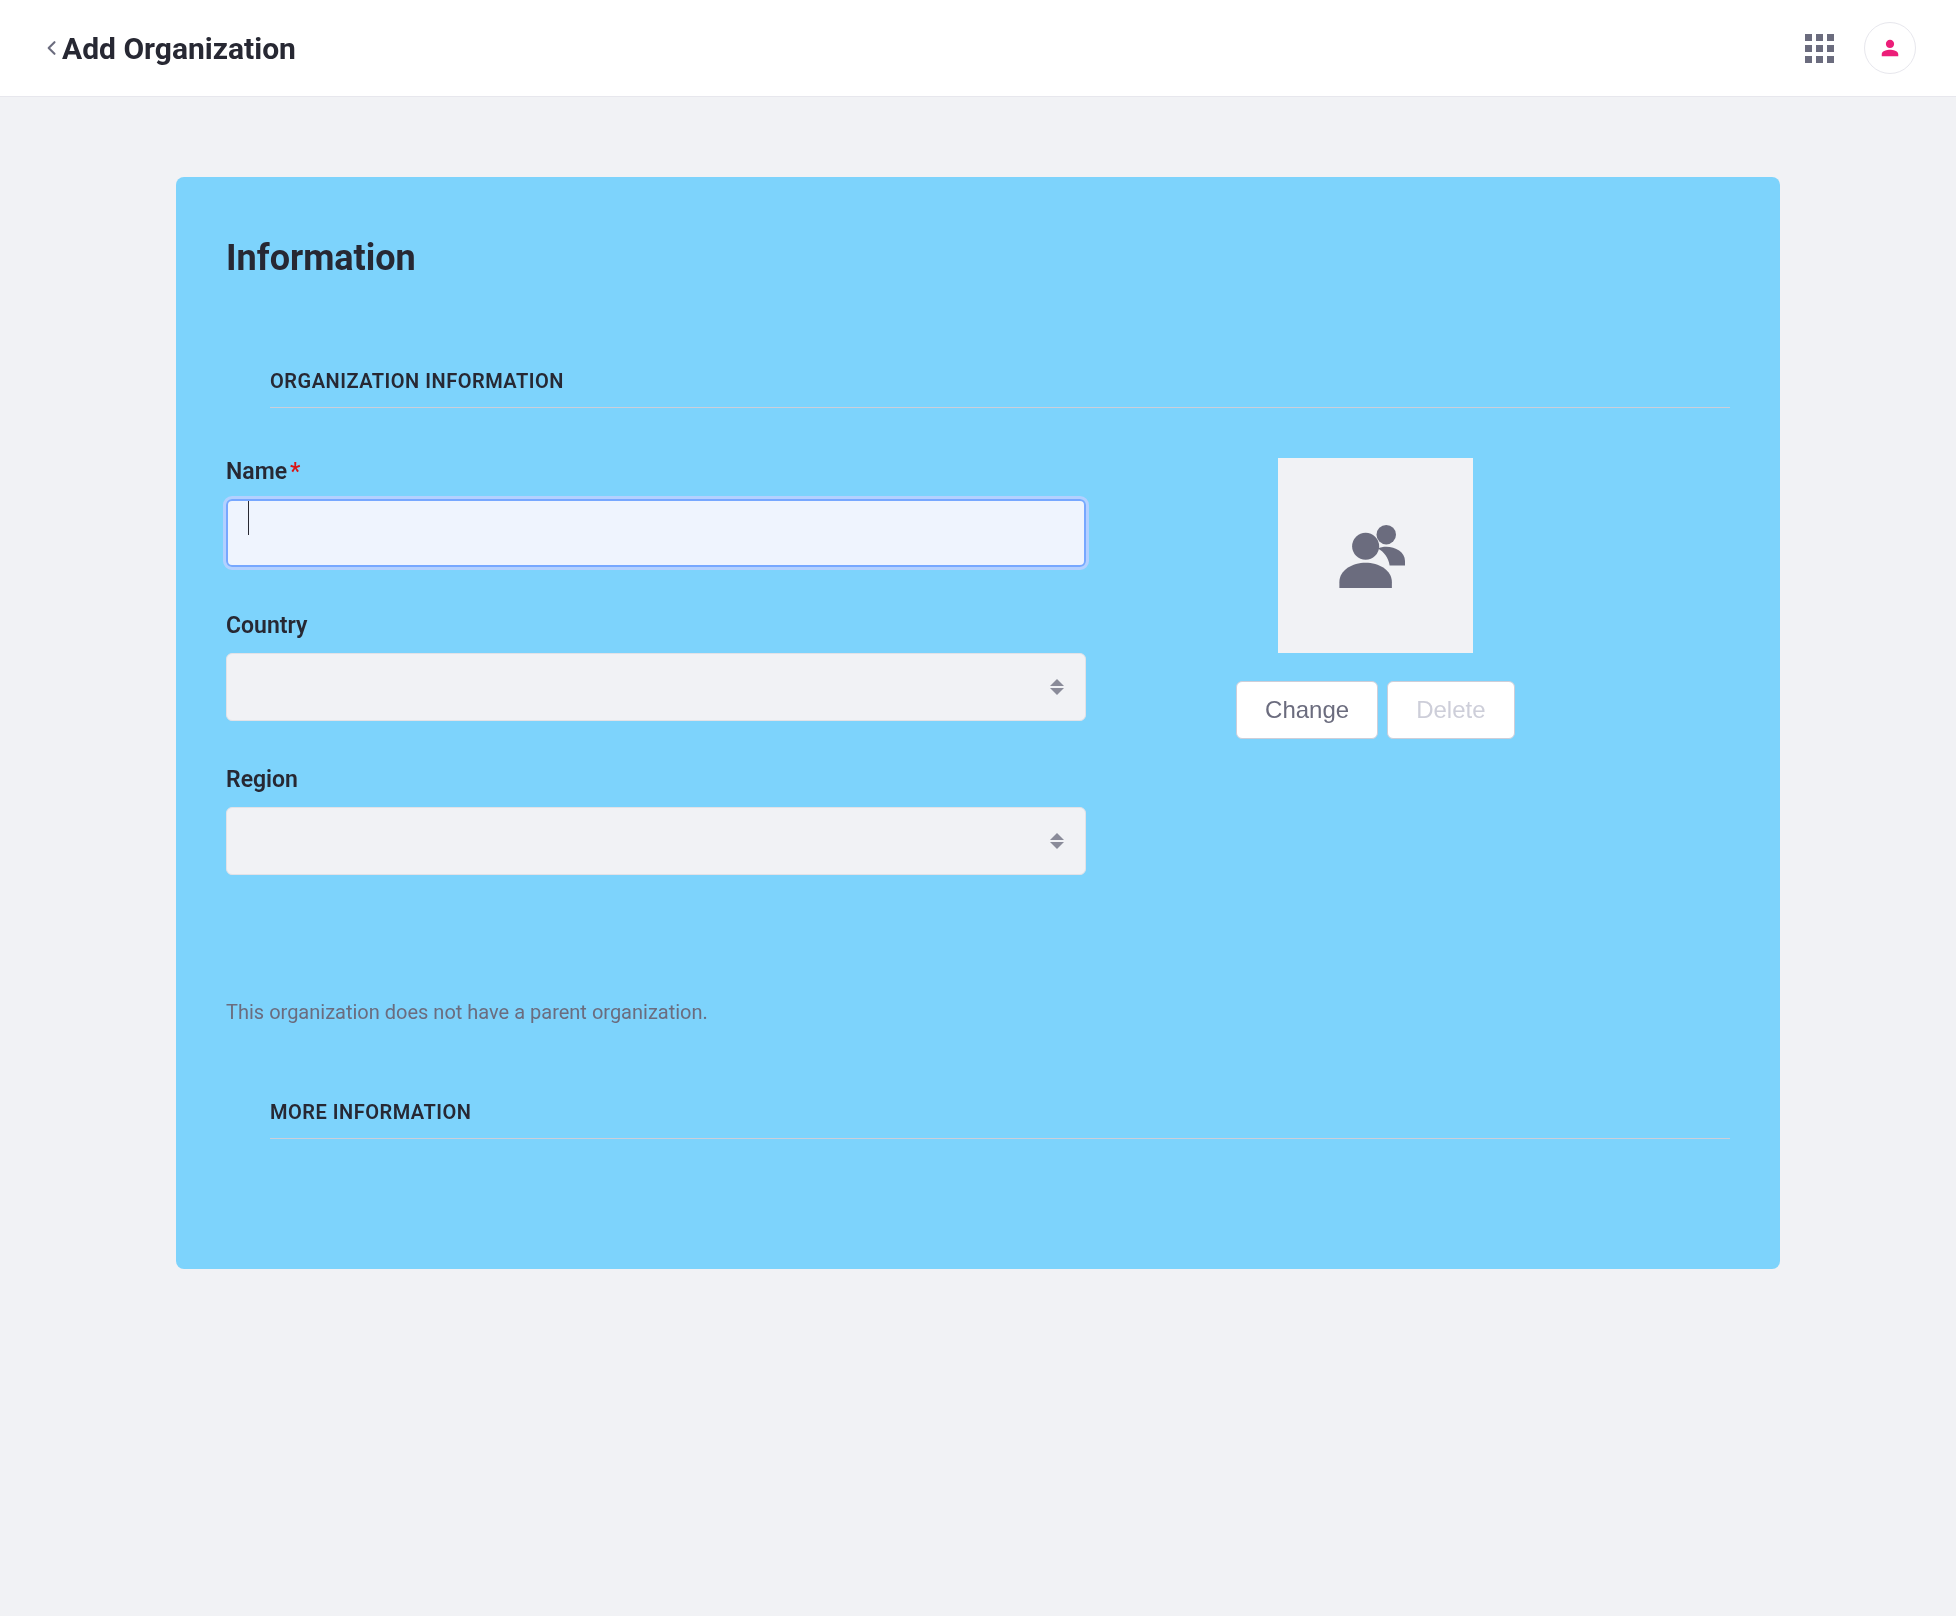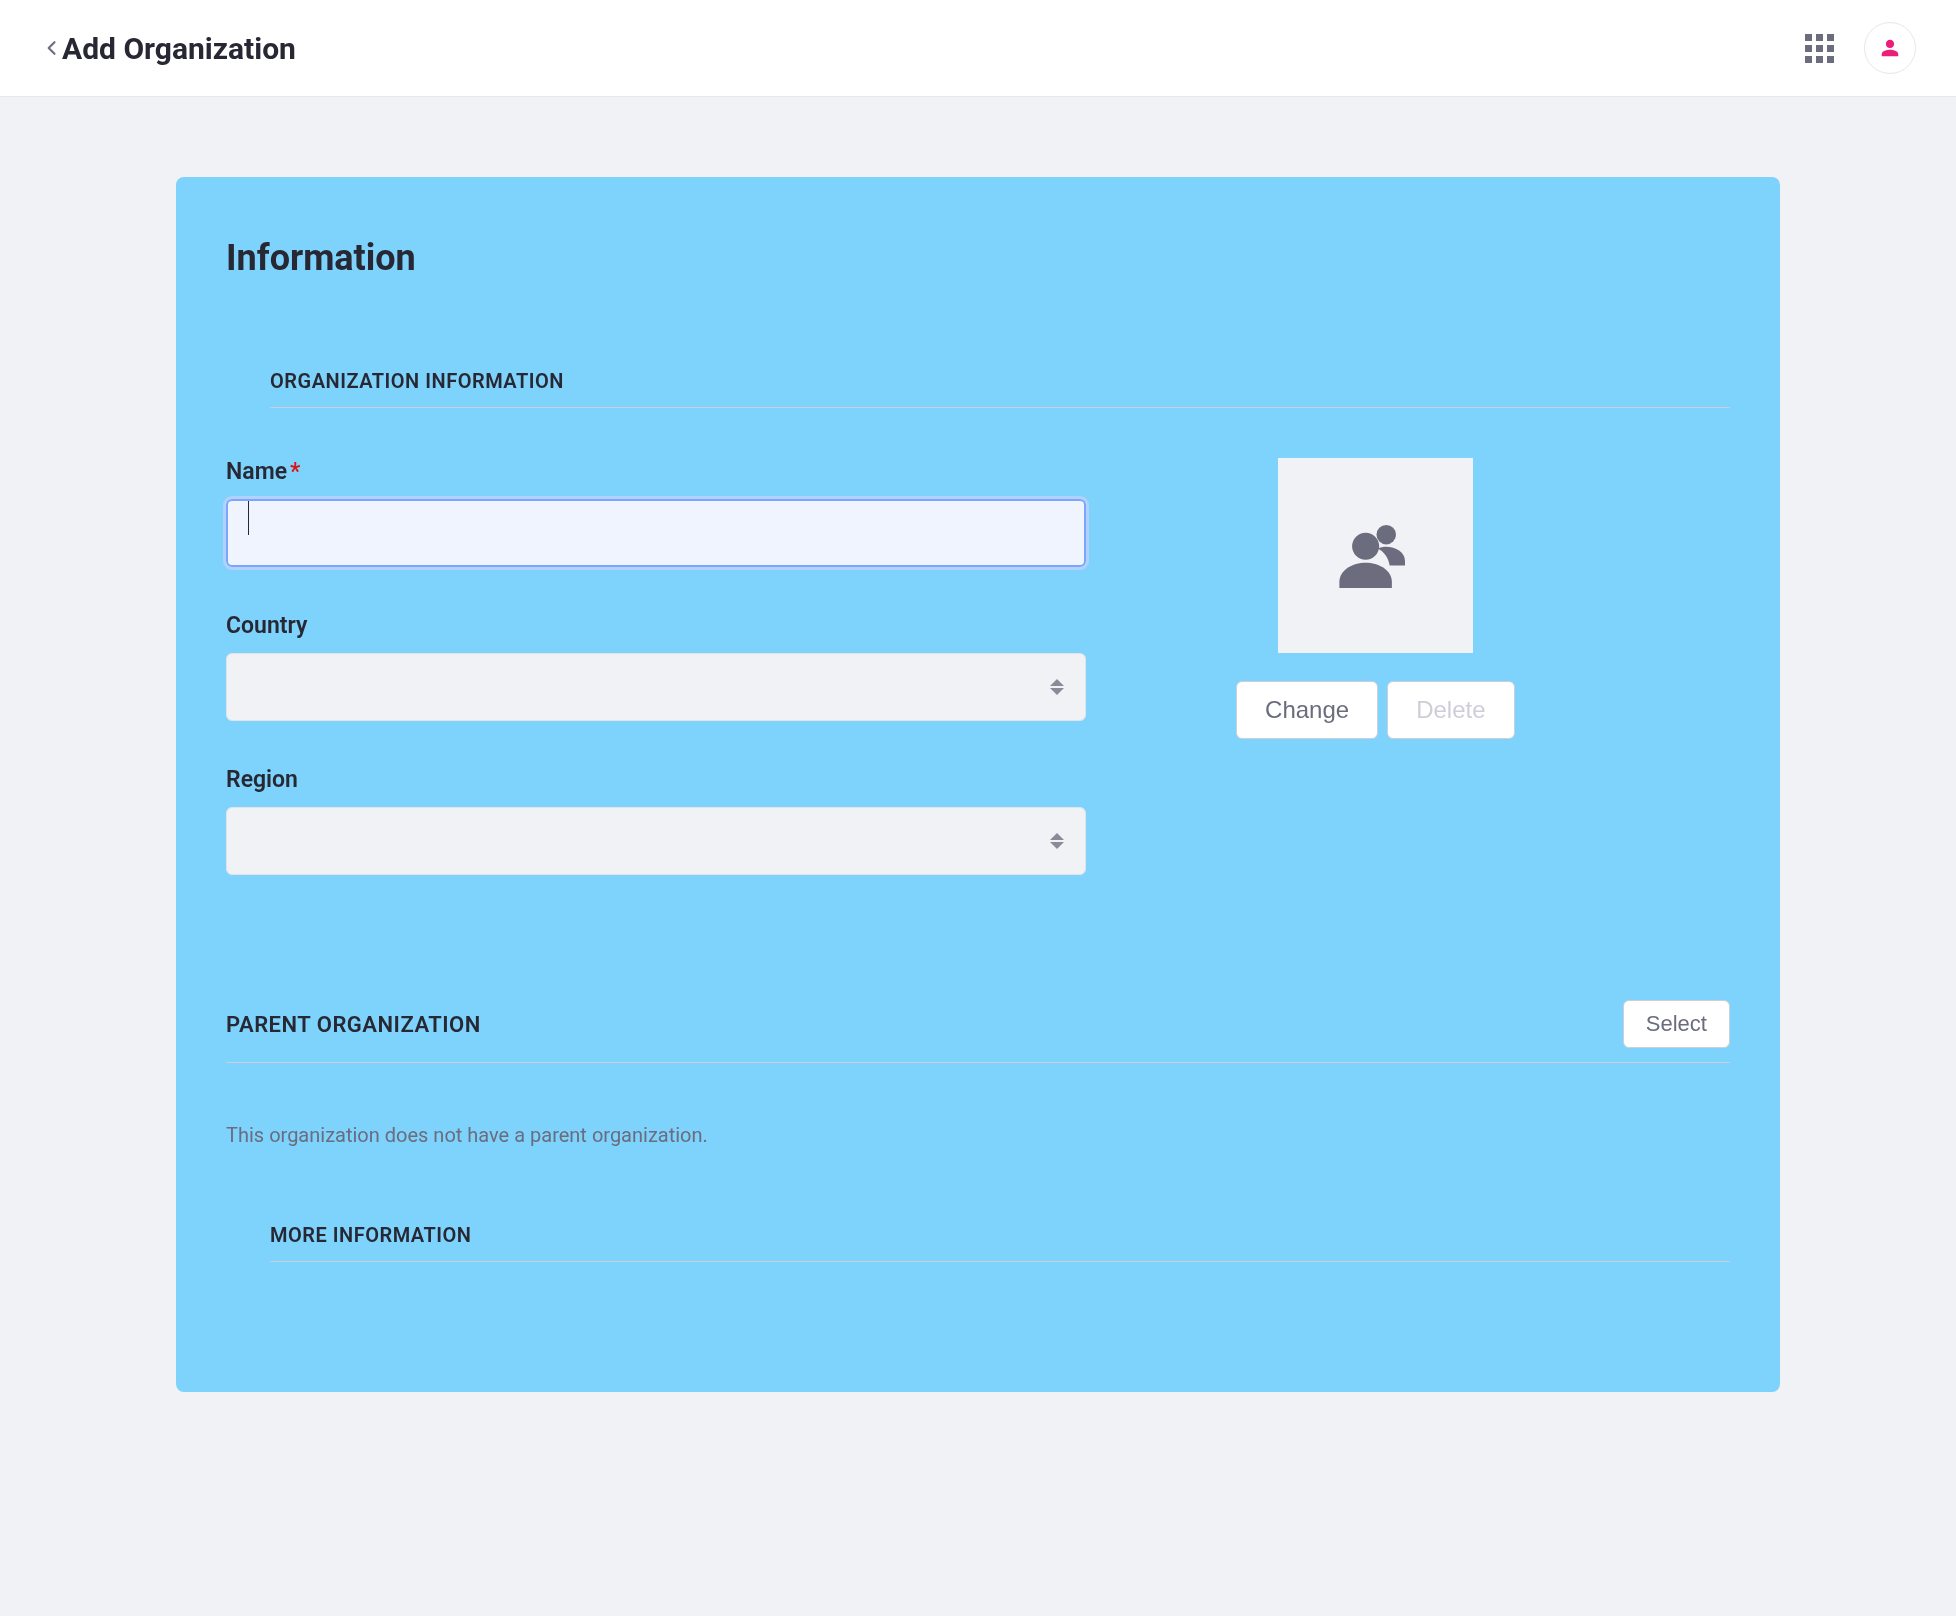--- a/index.html
+++ b/index.html
@@ -344,24 +344,20 @@
           </svg>
         </div>
         <div class="logo-btns">
           <button class="btn">Change</button>
           <button class="btn disabled">Delete</button>
         </div>
       </div>
     </div>
 
     <div class="parent-section">
-      <div class="section-row">
-        <div class="section-heading-inline">PARENT ORGANIZATION</div>
-        <button class="btn small">Select</button>
-      </div>
       <div class="empty-text">This organization does not have a parent organization.</div>
     </div>
 
     <div class="more-section">
       <div class="section-heading">MORE INFORMATION</div>
     </div>
 
   </div>
 </div>
 

